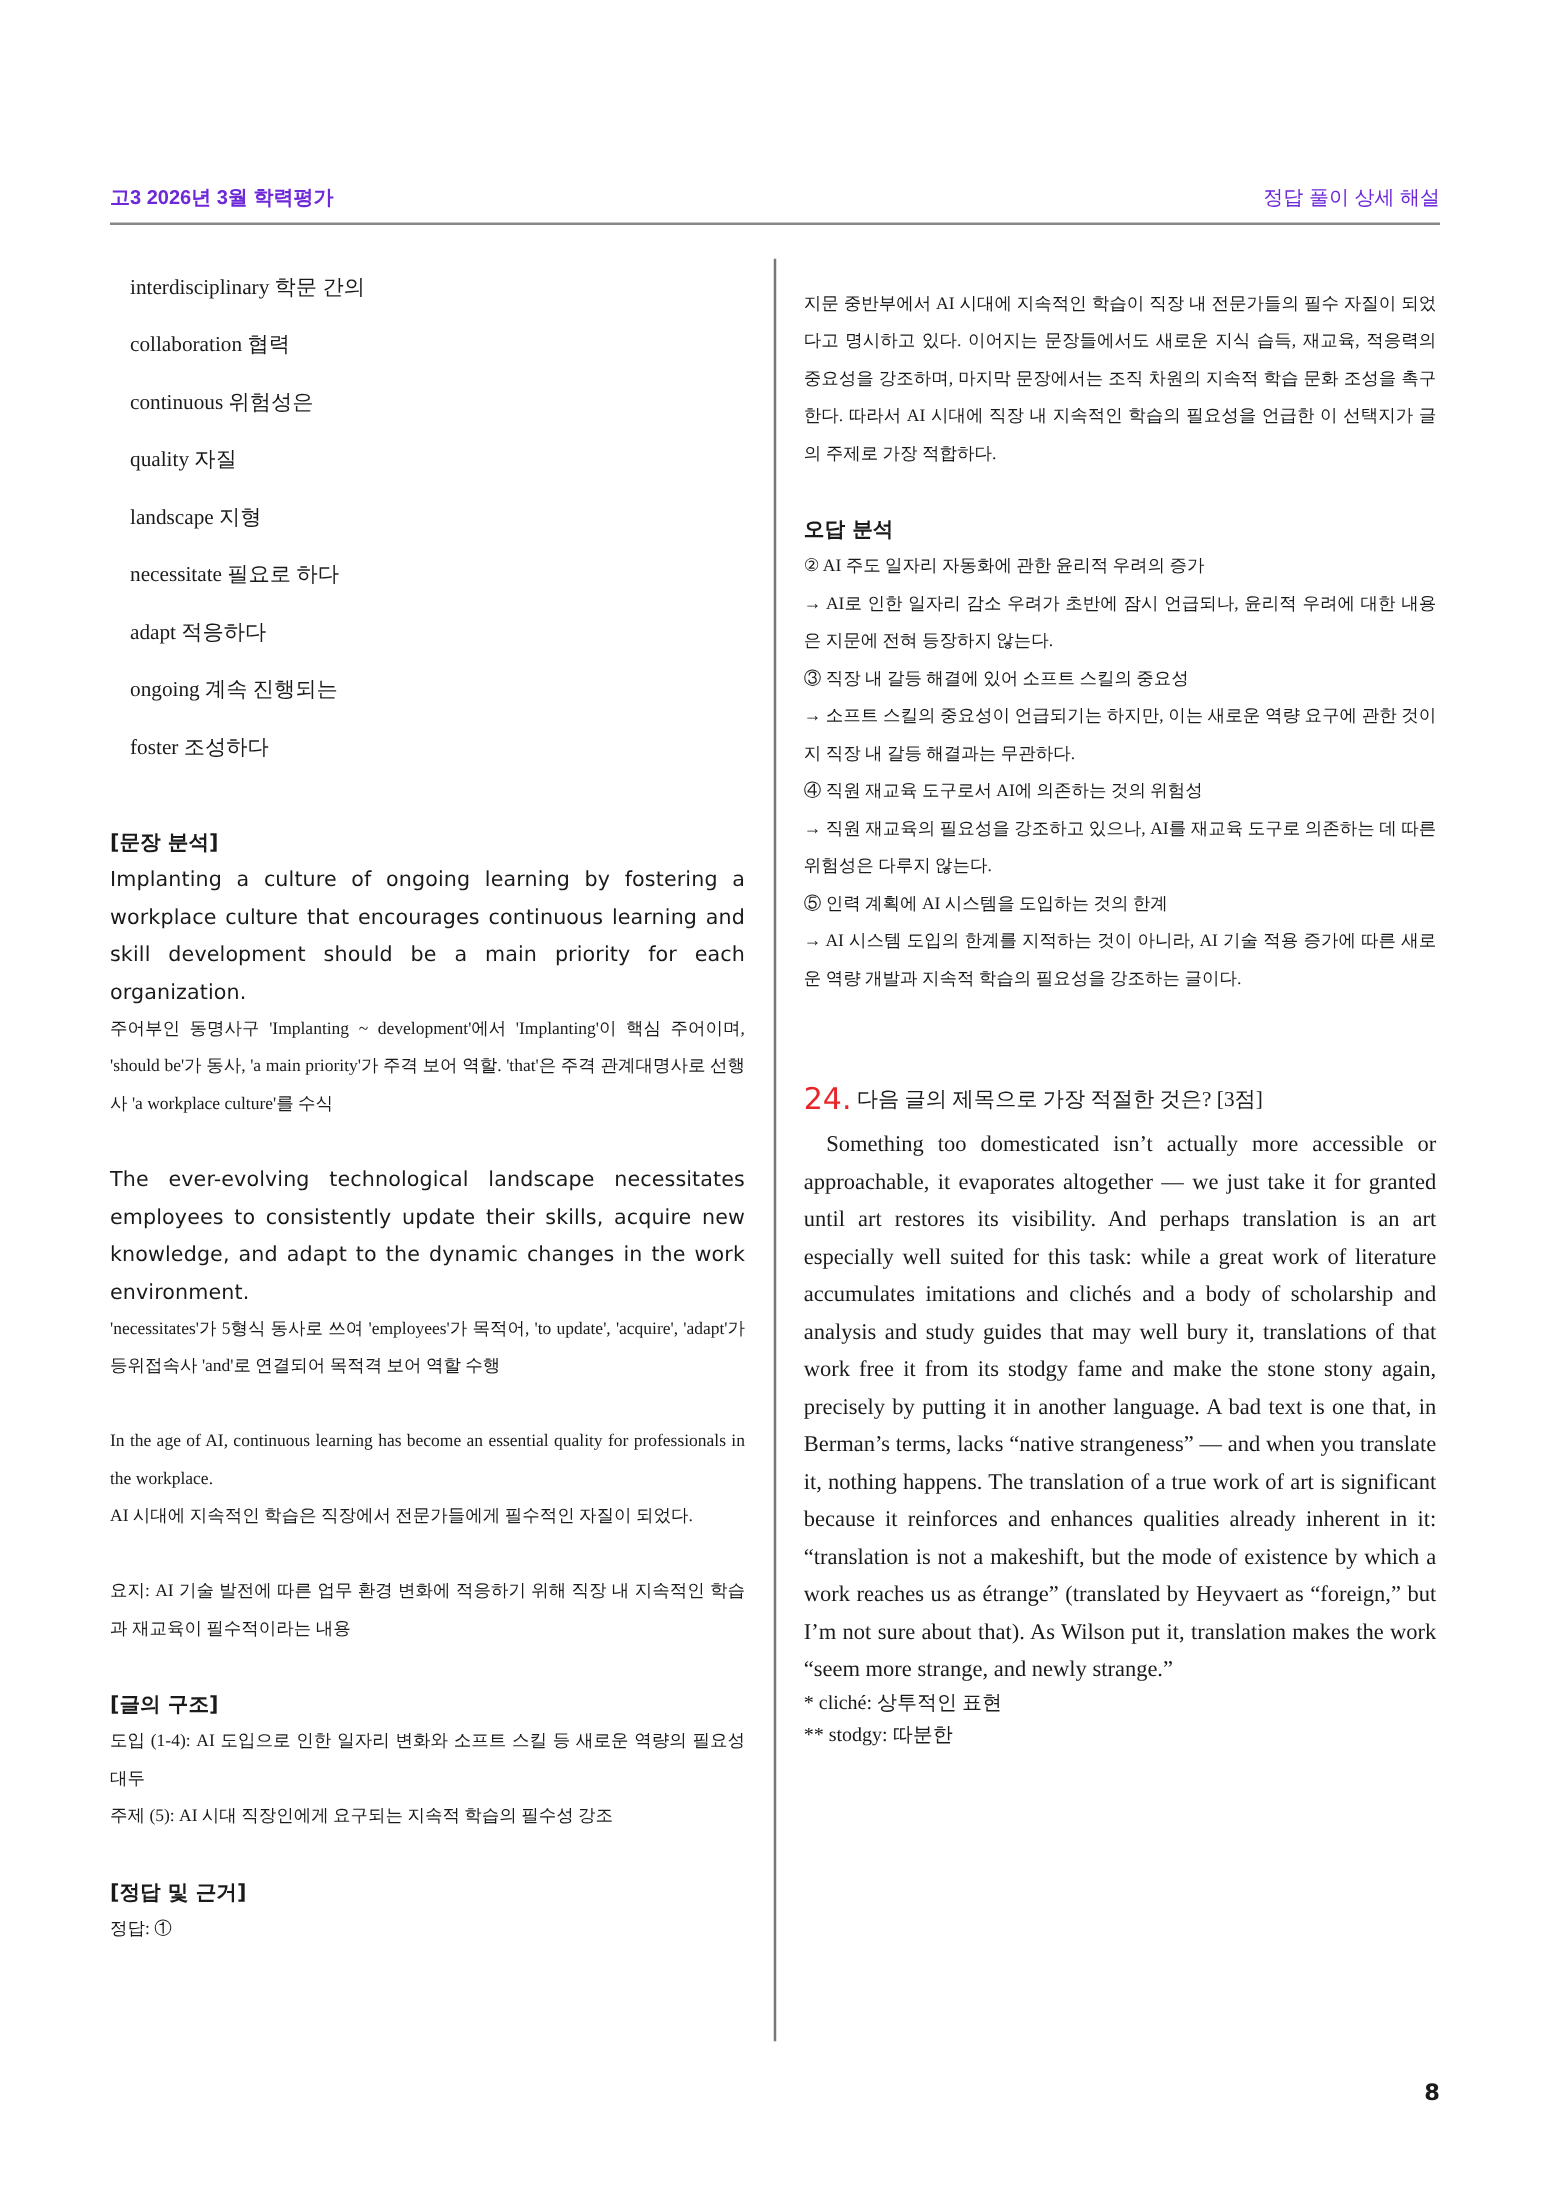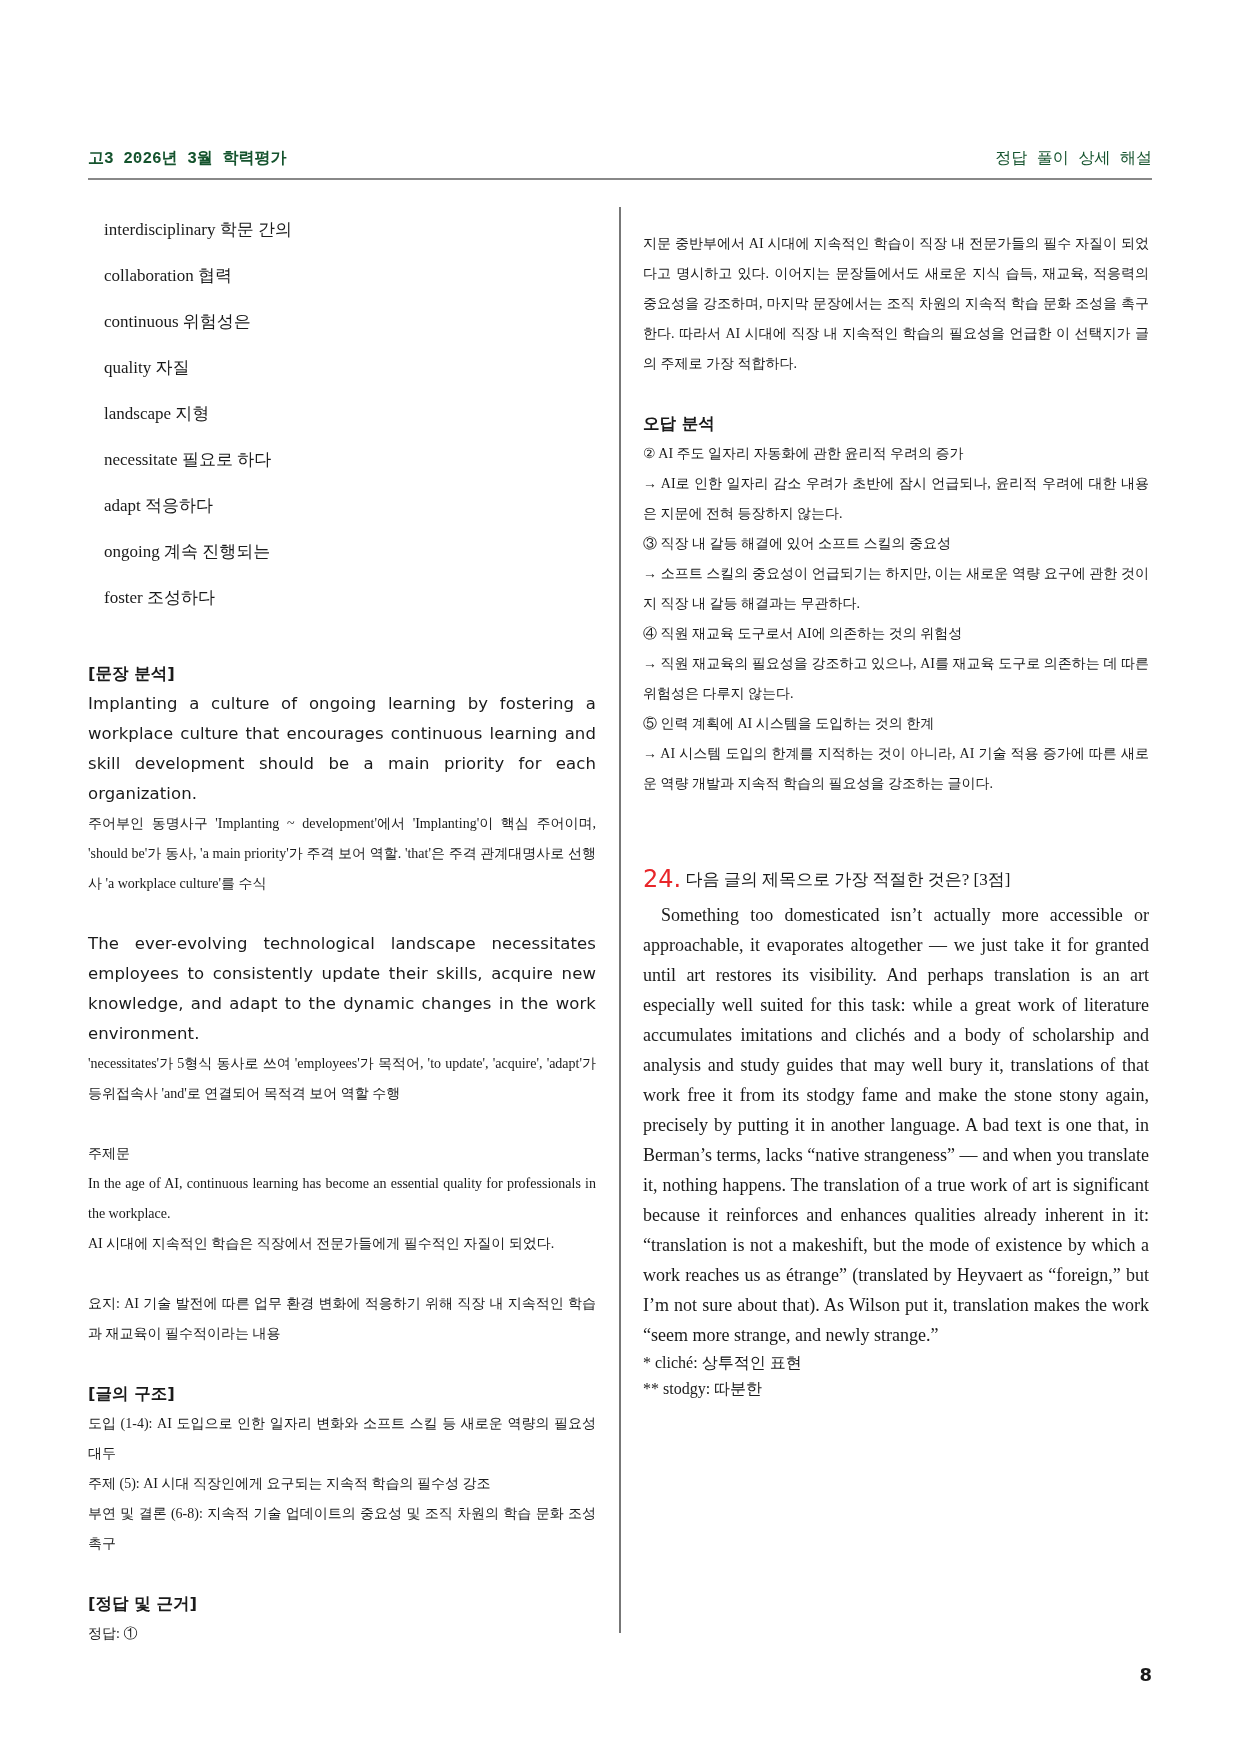--- a/index.html
+++ b/index.html
@@ -1,20 +1,20 @@
 <!DOCTYPE html>
 <html><head>
 <meta charset="utf-8">
 <style>
   html, body { margin: 0; padding: 0; background: #ffffff; }
   body { width: 1240px; height: 1753px; position: relative; color: #1a1a1a; overflow: hidden; }
   .page-header { position: absolute; left: 88px; right: 88px; top: 140px; height: 40px; }
   .header-left, .header-right {
     position: absolute; top: 8px;
-    font-family: Liberation Mono, monospace; font-weight: bold; font-size: 16px; color: #14532d;
+    font-family: Liberation Sans, sans-serif; font-weight: bold; font-size: 16px; color: #6d28d9;
   }
   .header-left { left: 0; }
   .header-right { right: 0; font-weight: normal; font-size: 16px; }
   .header-rule { position: absolute; left: 0; right: 0; top: 38px; height: 2px; background: #888; }
 
   .col-divider { position: absolute; left: 619px; top: 207px; width: 2px; height: 1426px; background: #777; }
 
   .col { position: absolute; top: 199px; width: 508px; }
   .col-left { left: 88px; }
   .col-right { left: 643px; width: 506px; }
@@ -66,34 +66,32 @@
     <p class="para sans">Implanting a culture of ongoing learning by fostering a workplace culture that encourages continuous learning and skill development should be a main priority for each organization.</p>
     <p class="para serif">주어부인 동명사구 'Implanting ~ development'에서 'Implanting'이 핵심 주어이며, 'should be'가 동사, 'a main priority'가 주격 보어 역할. 'that'은 주격 관계대명사로 선행사 'a workplace culture'를 수식</p>
     <div class="gap"></div>
     <p class="para sans">The ever-evolving technological landscape necessitates employees to consistently update their skills, acquire new knowledge, and adapt to the dynamic changes in the work environment.</p>
     <p class="para serif">'necessitates'가 5형식 동사로 쓰여 'employees'가 목적어, 'to update', 'acquire', 'adapt'가 등위접속사 'and'로 연결되어 목적격 보어 역할 수행</p>
   </div>
 
   <div class="gap"></div>
 
   <div>
-    <p class="para serif">주제문</p>
     <p class="para serif">In the age of AI, continuous learning has become an essential quality for professionals in the workplace.</p>
     <p class="para serif">AI 시대에 지속적인 학습은 직장에서 전문가들에게 필수적인 자질이 되었다.</p>
     <div class="gap"></div>
     <p class="para serif">요지: AI 기술 발전에 따른 업무 환경 변화에 적응하기 위해 직장 내 지속적인 학습과 재교육이 필수적이라는 내용</p>
   </div>
 
   <div class="gap"></div>
 
   <div>
     <p class="head">[글의 구조]</p>
     <p class="para serif">도입 (1-4): AI 도입으로 인한 일자리 변화와 소프트 스킬 등 새로운 역량의 필요성 대두</p>
     <p class="para serif">주제 (5): AI 시대 직장인에게 요구되는 지속적 학습의 필수성 강조</p>
-    <p class="para serif">부연 및 결론 (6-8): 지속적 기술 업데이트의 중요성 및 조직 차원의 학습 문화 조성 촉구</p>
   </div>
 
   <div class="gap"></div>
 
   <div>
     <p class="head">[정답 및 근거]</p>
     <p class="para serif">정답: ①</p>
   </div>
 </div>
 

